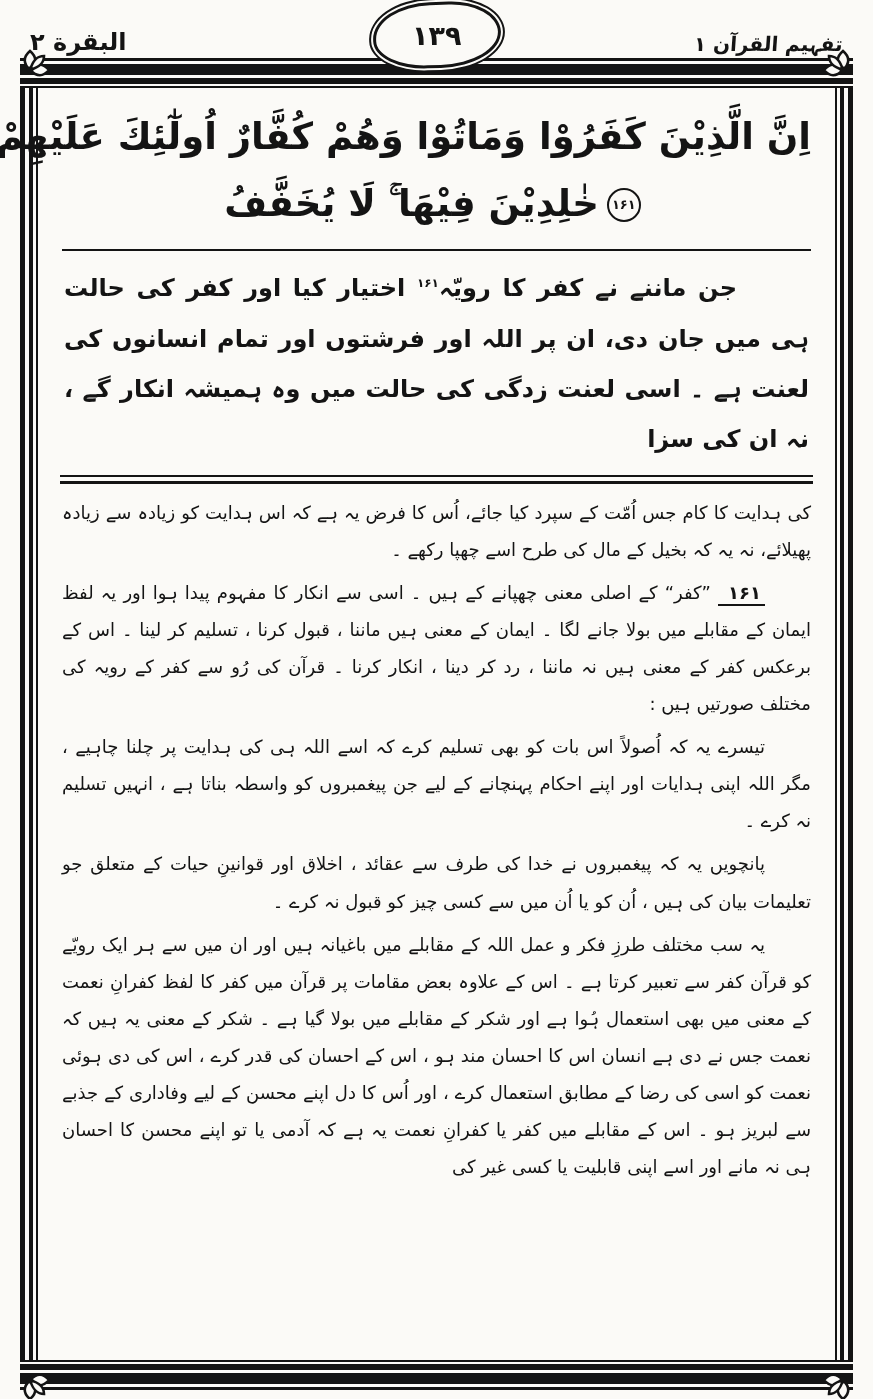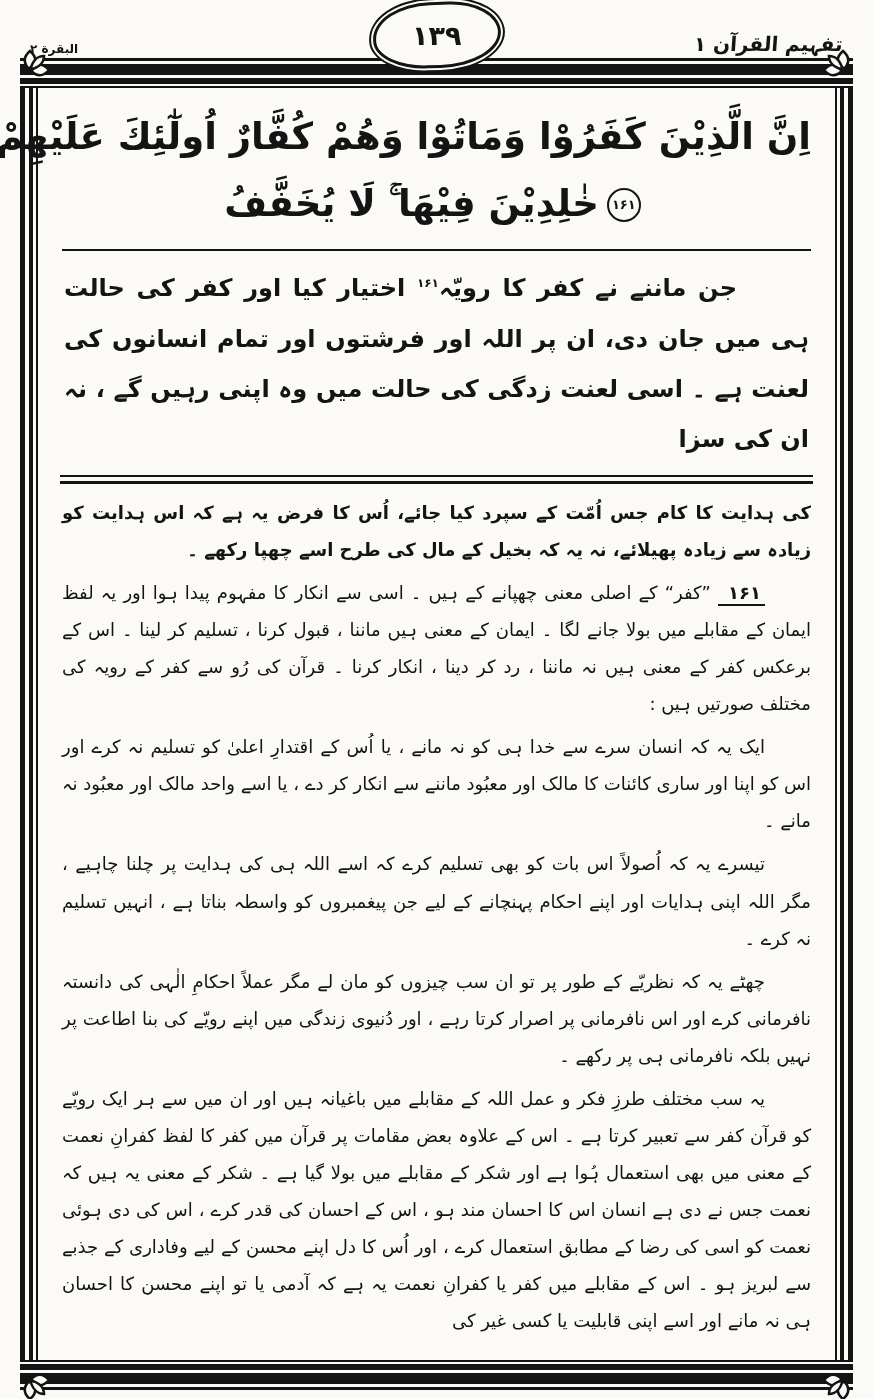--- a/index.html
+++ b/index.html
@@ -14,21 +14,21 @@
 
   
   .running-head{
     height:58px;
     display:flex; align-items:flex-end; justify-content:space-between;
     padding:6px 30px 2px 30px;
     position:relative;
     font-weight:bold;
   }
   .head-book{ font-size:20px; letter-spacing:0; transform:skewX(-4deg); }
-  .head-surah{ font-size:12px; }
+  .head-surah{ font-size:24px; }
   .medallion{
     position:absolute; right:0; left:0; top:2px; margin:0 auto;
     width:128px; height:66px;
     border:3px solid #141414;
     border-radius:52% 46% 55% 48% / 62% 55% 60% 50%;
     box-shadow:0 0 0 2px #fbfaf7, 0 0 0 4px #141414;
     display:flex; align-items:center; justify-content:center;
     transform:rotate(-2deg);
     background:#fbfaf7;
     z-index:3;
@@ -124,21 +124,21 @@
   }
 
   .commentary{
     font-size:18px;
     line-height:2.06;
     text-align:justify;
     padding:0 4px;
     flex:1 1 auto;
   }
   .commentary p{ text-indent:46px; margin-bottom:6px; }
-  .commentary p.no-indent{ text-indent:0;font-weight:bold; }
+  .commentary p.no-indent{ text-indent:0; }
   .fn-marker{
     font-weight:bold;
     border-bottom:2.5px solid #141414;
     padding:0 4px 1px 10px;
   }
 </style>
 </head>
 <body>
 
 <div class="page">
@@ -199,30 +199,29 @@
           </div>
           <div class="verse-line">
             <span class="ayah-marker">
                 <span>۱۶۱</span>
               </span><span>خٰلِدِيْنَ فِيْهَا ۚ لَا يُخَفَّفُ</span>
           </div>
         </div>
 
         <hr class="rule-single">
 
-        <p class="translation"><span>جن ماننے نے کفر کا رویّہ</span><sup>۱۶۱</sup> <span>اختیار کیا اور کفر کی حالت ہی میں جان دی، ان پر اللہ اور فرشتوں اور تمام انسانوں کی لعنت ہے ۔ اسی لعنت زدگی کی حالت میں وہ اپنی رہیں گے ، نہ ان کی سزا</span></p>
+        <p class="translation"><span>جن ماننے نے کفر کا رویّہ</span><sup>۱۶۱</sup> <span>اختیار کیا اور کفر کی حالت ہی میں جان دی، ان پر اللہ اور فرشتوں اور تمام انسانوں کی لعنت ہے ۔ اسی لعنت زدگی کی حالت میں وہ ہمیشہ انکار گے ، نہ ان کی سزا</span></p>
 
         <div class="rule-double"></div>
 
         <div class="commentary">
           <p class="no-indent">کی ہدایت کا کام جس اُمّت کے سپرد کیا جائے، اُس کا فرض یہ ہے کہ اس ہدایت کو زیادہ سے زیادہ پھیلائے، نہ یہ کہ بخیل کے مال کی طرح اسے چھپا رکھے ۔</p>
           <p><span class="fn-marker">۱۶۱</span>​ <span>”کفر“ کے اصلی معنی چھپانے کے ہیں ۔ اسی سے انکار کا مفہوم پیدا ہوا اور یہ لفظ ایمان کے مقابلے میں بولا جانے لگا ۔ ایمان کے معنی ہیں ماننا ، قبول کرنا ، تسلیم کر لینا ۔ اس کے برعکس کفر کے معنی ہیں نہ ماننا ، رد کر دینا ، انکار کرنا ۔ قرآن کی رُو سے کفر کے رویہ کی مختلف صورتیں ہیں :</span></p>
-          <p>ایک یہ کہ انسان سرے سے خدا ہی کو نہ مانے ، یا اُس کے اقتدارِ اعلیٰ کو تسلیم نہ کرے اور اس کو اپنا اور ساری کائنات کا مالک اور معبُود ماننے سے انکار کر دے ، یا اسے واحد مالک اور معبُود نہ مانے ۔</p>
           <p>تیسرے یہ کہ اُصولاً اس بات کو بھی تسلیم کرے کہ اسے اللہ ہی کی ہدایت پر چلنا چاہیے ، مگر اللہ اپنی ہدایات اور اپنے احکام پہنچانے کے لیے جن پیغمبروں کو واسطہ بناتا ہے ، انہیں تسلیم نہ کرے ۔</p>
-          <p>چھٹے یہ کہ نظریّے کے طور پر تو ان سب چیزوں کو مان لے مگر عملاً احکامِ الٰہی کی دانستہ نافرمانی کرے اور اس نافرمانی پر اصرار کرتا رہے ، اور دُنیوی زندگی میں اپنے رویّے کی بنا اطاعت پر نہیں بلکہ نافرمانی ہی پر رکھے ۔</p>
+          <p>پانچویں یہ کہ پیغمبروں نے خدا کی طرف سے عقائد ، اخلاق اور قوانینِ حیات کے متعلق جو تعلیمات بیان کی ہیں ، اُن کو یا اُن میں سے کسی چیز کو قبول نہ کرے ۔</p>
           <p>یہ سب مختلف طرزِ فکر و عمل اللہ کے مقابلے میں باغیانہ ہیں اور ان میں سے ہر ایک رویّے کو قرآن کفر سے تعبیر کرتا ہے ۔ اس کے علاوہ بعض مقامات پر قرآن میں کفر کا لفظ کفرانِ نعمت کے معنی میں بھی استعمال ہُوا ہے اور شکر کے مقابلے میں بولا گیا ہے ۔ شکر کے معنی یہ ہیں کہ نعمت جس نے دی ہے انسان اس کا احسان مند ہو ، اس کے احسان کی قدر کرے ، اس کی دی ہوئی نعمت کو اسی کی رضا کے مطابق استعمال کرے ، اور اُس کا دل اپنے محسن کے لیے وفاداری کے جذبے سے لبریز ہو ۔ اس کے مقابلے میں کفر یا کفرانِ نعمت یہ ہے کہ آدمی یا تو اپنے محسن کا احسان ہی نہ مانے اور اسے اپنی قابلیت یا کسی غیر کی</p>
         </div>
 
       </div>
 
       <div class="bars-v left"></div>
     </div>
 
     <div class="bars-h bottom"></div>
   </div>

